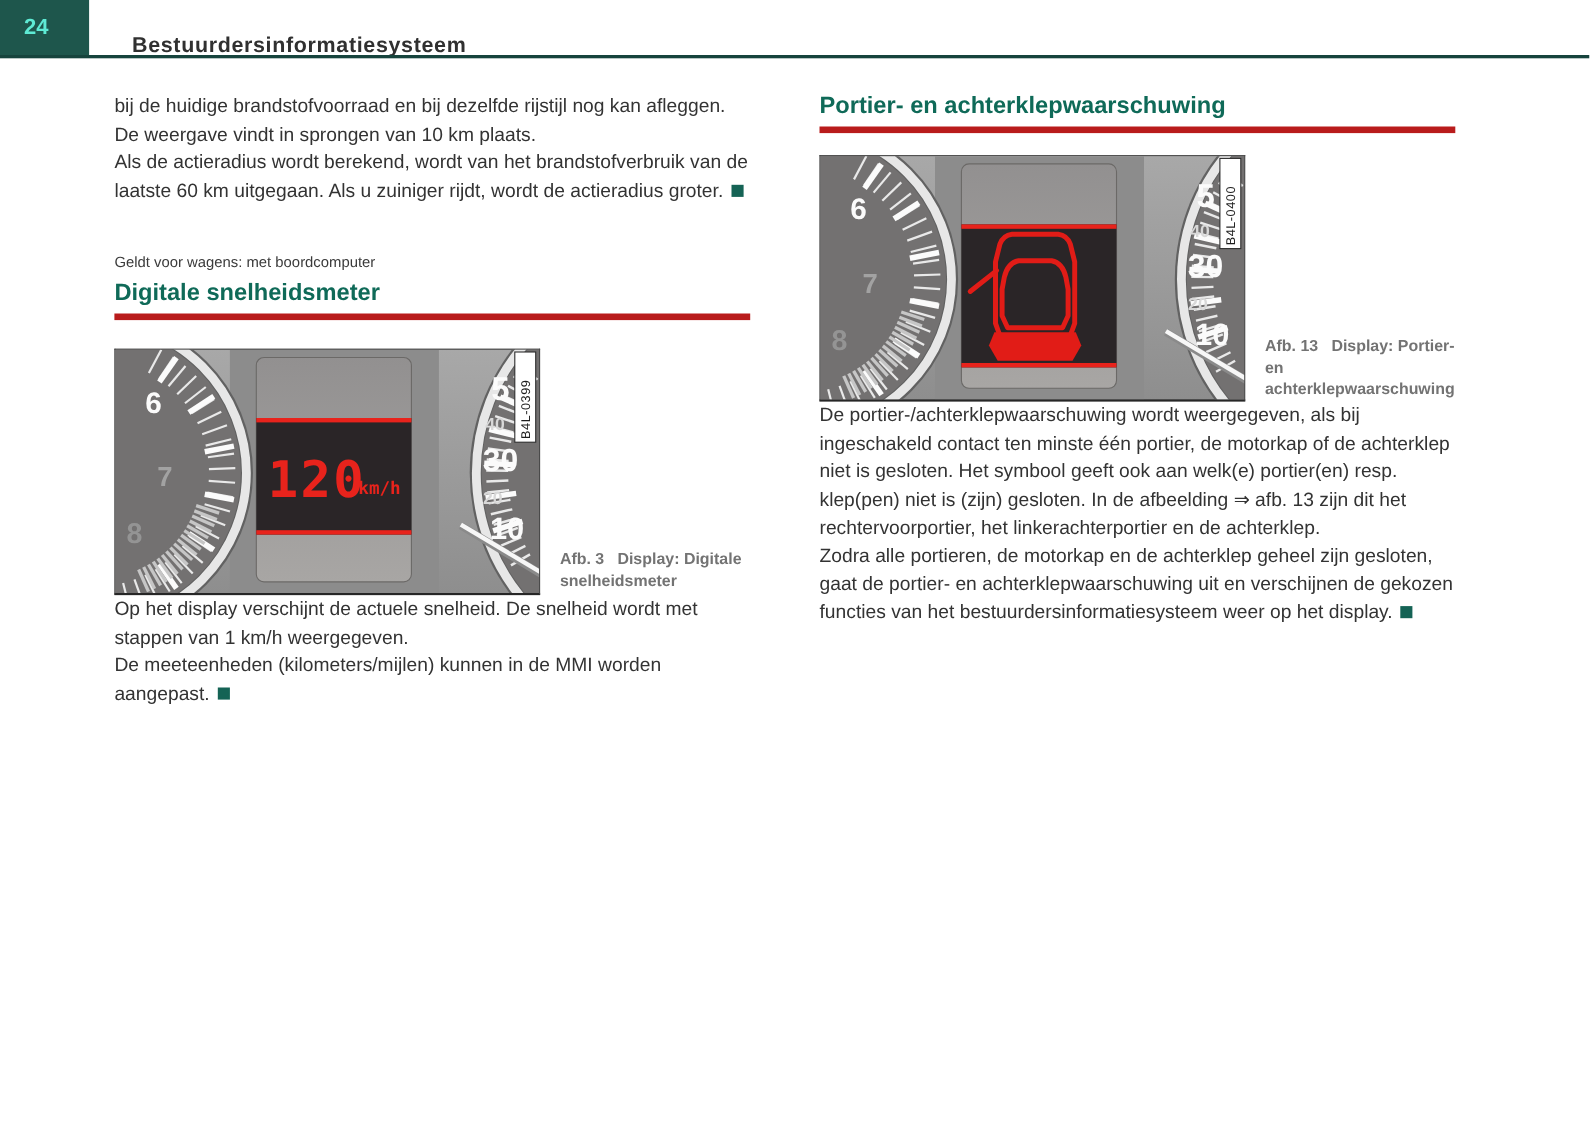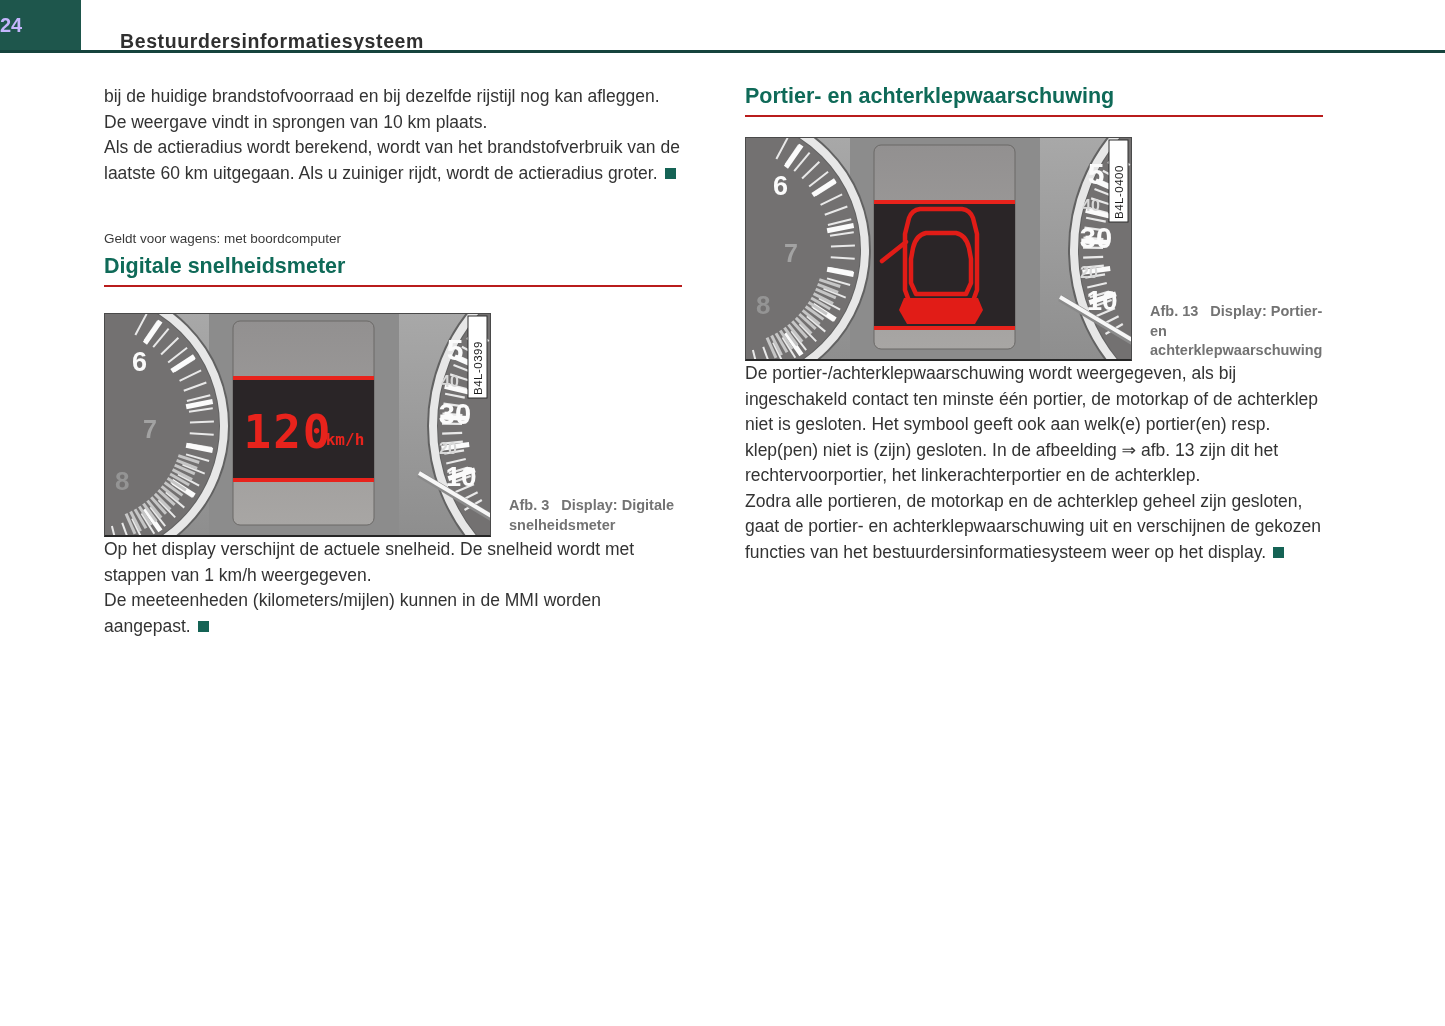--- a/index.html
+++ b/index.html
@@ -4,43 +4,43 @@
 <style>
   html,body{margin:0;padding:0;background:#ffffff;}
   body{
     width:1445px;height:1026px;position:relative;overflow:hidden;
     font-family:"Liberation Sans","DejaVu Sans",sans-serif;
     color:#2f2f2f;-webkit-font-smoothing:antialiased;
   }
   
   .page-num-box{
     position:absolute;left:0;top:0;width:81px;height:50px;
-    background:#1e564c;color:#c4b5fd;font-size:20px;font-weight:bold;
-    display:flex;align-items:center;justify-content:flex-start;
+    background:#1e564c;color:#5eead4;font-size:20px;font-weight:bold;
+    display:flex;align-items:center;justify-content:center;
     padding-right:15px;box-sizing:border-box;
   }
   .header-title{
     position:absolute;left:120px;top:30px;margin:0;
     font-size:19.5px;font-weight:bold;letter-spacing:.6px;color:#303030;
   }
   .header-rule{
     position:absolute;left:0;top:50px;width:1445px;height:3px;background:#16443d;
   }
   
   .col{position:absolute;top:84px;width:578px;}
   .col-left{left:104px;}
   .col-right{left:745px;}
   .col p{margin:0;font-size:17.5px;line-height:25.5px;color:#333333;}
   .mt6{margin-top:6px;}
   .mt12{margin-top:12px;}
   .mt26{margin-top:26px;}
   .applies-note{margin-top:44px;font-size:13.5px;line-height:18px;color:#3a3a3a;}
   h2.section{
     margin:6px 0 0 0;font-size:21.5px;line-height:24px;font-weight:bold;
-    color:#0f6a58;border-bottom:2px solid #b91c1c;padding-bottom:7px;
+    color:#0f6a58;border-bottom:6px solid #b91c1c;padding-bottom:7px;
   }
   h2.first{margin-top:0;}
   .intro{font-style:italic;font-size:18.5px !important;line-height:26px !important;margin-top:10px !important;color:#2e2e2e !important;}
   .it{margin-top:20px;}
   .endsq{
     display:inline-block;width:11px;height:11px;background:#156355;margin-left:7px;
   }
   
   .figure{position:relative;margin-top:26px;width:387px;}
   .figure.fig-right{margin-top:20px;}

